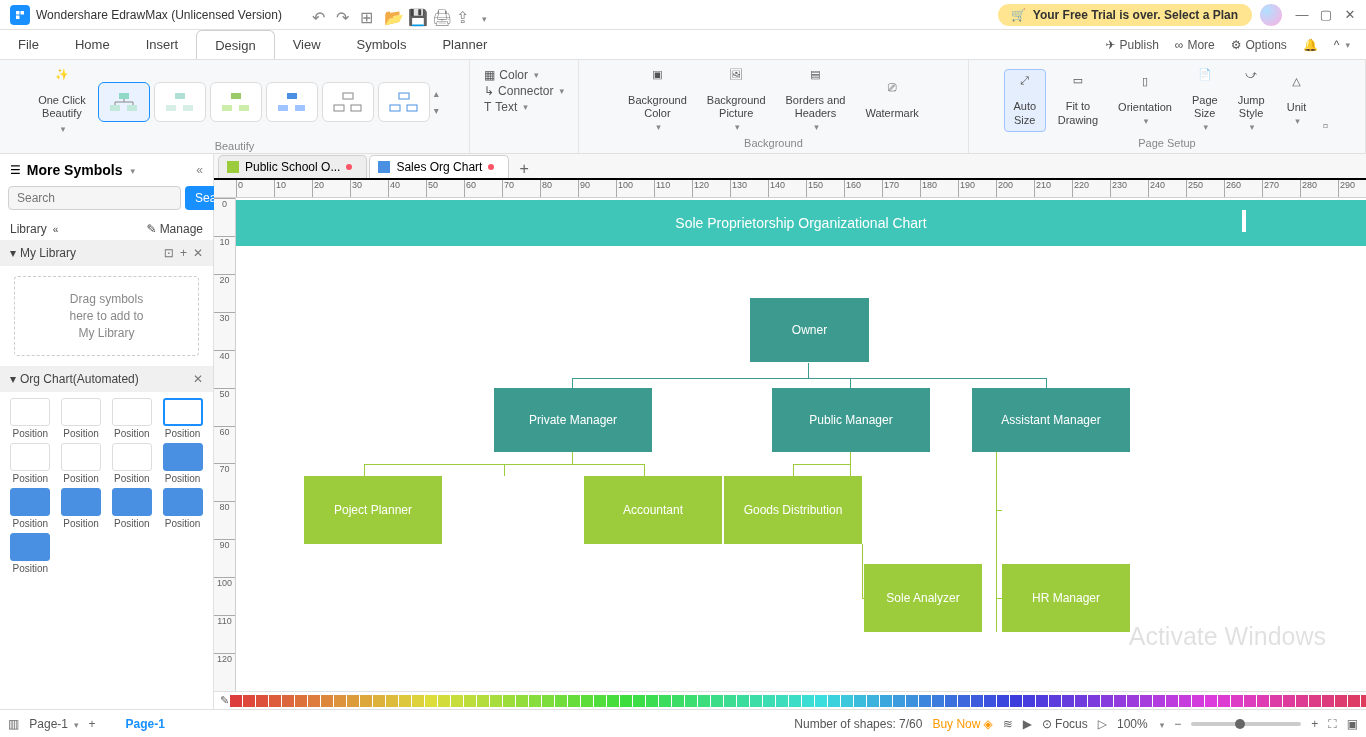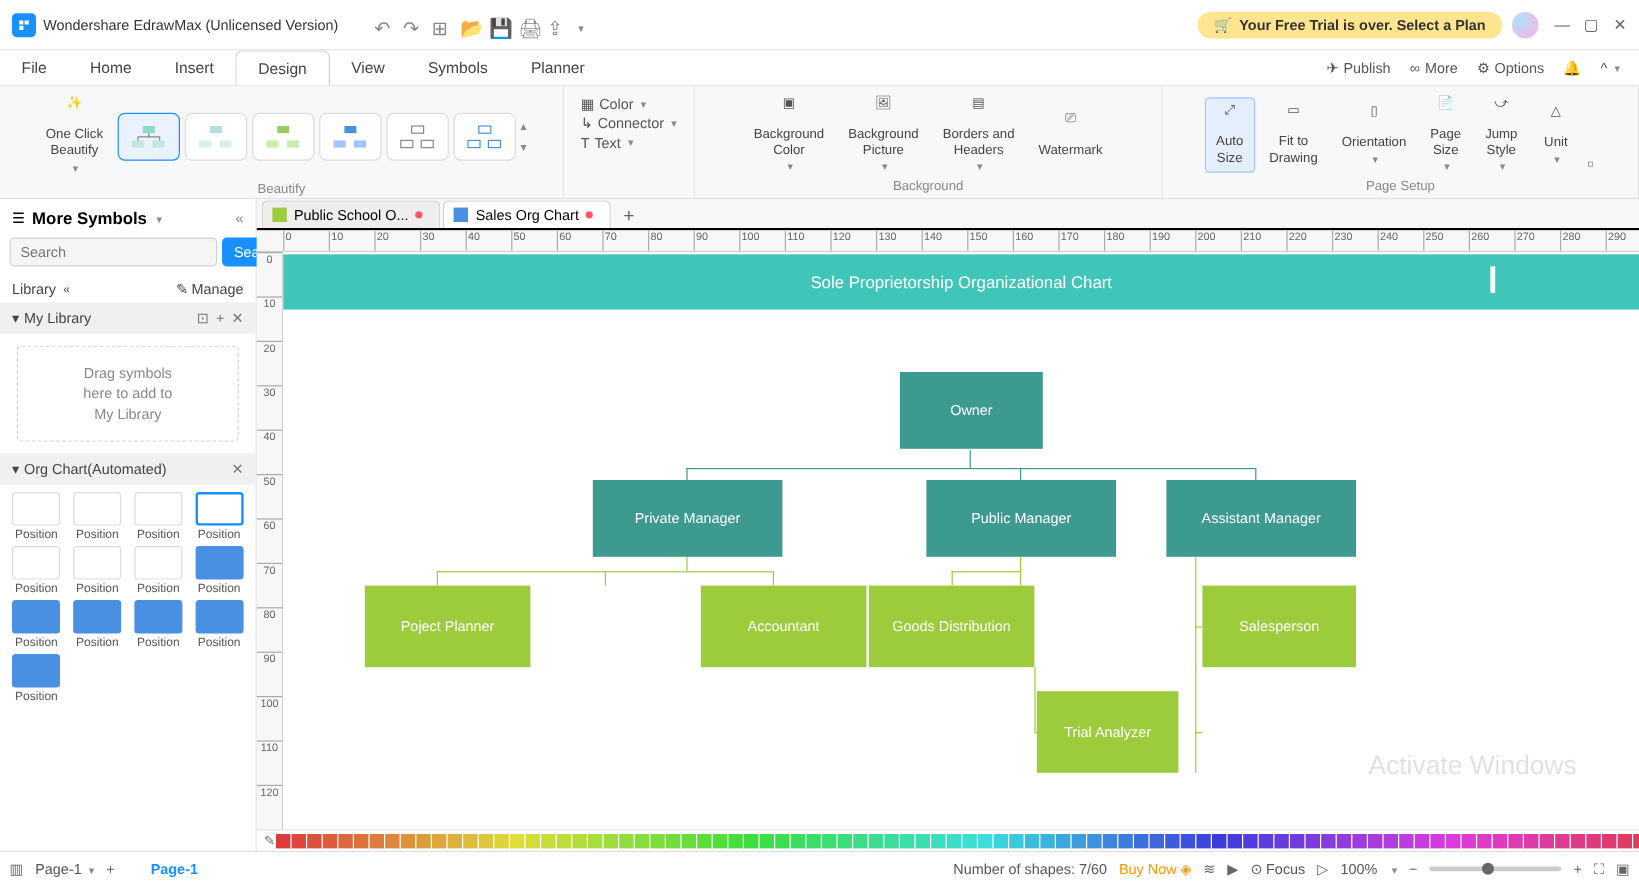--- a/index.html
+++ b/index.html
@@ -1,19 +1,19 @@
 <!DOCTYPE html>
 <html><head>
 <meta charset="utf-8">
 <style>
 * { margin: 0; padding: 0; box-sizing: border-box; font-family: -apple-system, "Segoe UI", Arial, sans-serif; }
 body { background: #f5f5f5; width: 1366px; height: 737px; overflow: hidden; position: relative; display: flex; flex-direction: column; }
 
 
-.titlebar { height: 42px; background: #fff; display: flex; align-items: center; padding: 0 4px; border-bottom: 1px solid #e0e0e0; }
+.titlebar { height: 30px; background: #fff; display: flex; align-items: center; padding: 0 4px; border-bottom: 1px solid #e0e0e0; }
 .app-logo { width: 20px; height: 20px; background: #1890ff; border-radius: 4px; margin: 0 6px; display:flex; align-items:center; justify-content:center; }
 .app-logo svg { fill:#fff; width:12px; height:12px; }
 .app-title { font-size: 12px; color: #333; }
 .titlebar-center { flex: 1; display: flex; align-items: center; gap: 10px; padding-left: 30px; }
 .titlebar-center .ico { width:14px; height:14px; color:#888; cursor:pointer; }
 .trial-banner { background: #ffe58f; border-radius: 14px; padding: 4px 14px; font-size: 12px; color: #333; display:flex; align-items:center; gap:6px; font-weight:600;}
 .avatar { width:22px; height:22px; border-radius:50%; background: radial-gradient(circle at 30% 30%, #b0e0ff, #ffb0e0); margin: 0 8px; }
 .win-btn { width:24px; color:#666; text-align:center; font-size:13px; cursor:pointer; }
 
 
@@ -92,21 +92,21 @@
 
 .statusbar { height:28px; background:#fff; border-top:1px solid #e0e0e0; display:flex; align-items:center; font-size:12px; color:#555; padding:0 8px; gap:10px;}
 .statusbar .pg-sel { display:flex; align-items:center; gap:4px;}
 .statusbar .pg-name { color:#1890ff; font-weight:600; padding:0 20px;}
 .statusbar .sp { flex:1;}
 .statusbar .lnk { color:#f90; cursor:pointer; display:flex; align-items:center; gap:3px;}
 .zoom-slider { width:110px; height:4px; background:#ccc; border-radius:2px; position:relative;}
 .zoom-slider .thumb { width:10px; height:10px; background:#666; border-radius:50%; position:absolute; top:-3px; left:40%;}
 .sbtn{cursor:pointer; color:#666;}
 
-.watermark { position:absolute; right:52px; bottom:40px; font-size:22px; color:rgba(0,0,0,0.12); pointer-events:none; }
+.watermark { position:absolute; right:40px; bottom:40px; font-size:25px; color:rgba(0,0,0,0.12); pointer-events:none; }
 
 .caret::after{content:"▾"; font-size:9px; margin-left:2px; color:#888;}
 </style>
 </head>
 <body>
 
 <div class="titlebar">
   <div class="app-logo">
       <svg viewBox="0 0 24 24">
         <path d="M4 4h7v7H4zM13 4h7v7h-7zM4 13h7v7H4z"></path>
@@ -492,34 +492,34 @@
           </div>
 
         <div class="conn v" style="left:614px; top:254px; height:24px;"></div>
         <div class="org-node n-lime" style="left:488px; top:278px; width:138px; height:68px;">
             <span>Goods Distribution</span>
           </div>
         <div class="conn h" style="left:614px; top:266px; width:1px;"></div>
         <div class="conn v" style="left:626px; top:346px; height:54px;"></div>
         <div class="conn h" style="left:626px; top:400px; width:6px;"></div>
         <div class="org-node n-lime" style="left:628px; top:366px; width:118px; height:68px;">
-            <span>Trial Analyzer</span>
+            <span>Sole Analyzer</span>
           </div>
 
         <div class="conn h" style="left:557px; top:266px; width:57px;"></div>
         <div class="conn v" style="left:557px; top:266px; height:12px;"></div>
 
         <div class="conn v" style="left:614px; top:254px; height:1px;"></div>
 
         <div class="conn v" style="left:760px; top:254px; height:180px;"></div>
         <div class="conn h" style="left:760px; top:312px; width:6px;"></div>
-        <div class="org-node n-lime" style="left:766px; top:278px; width:128px; height:68px;">
-            <span>Salesperson</span>
-          </div>
         <div class="conn h" style="left:760px; top:400px; width:6px;"></div>
+        <div class="org-node n-lime" style="left:766px; top:366px; width:128px; height:68px;">
+            <span>HR Manager</span>
+          </div>
 
         <div class="watermark">Activate Windows</div>
       </div>
     </div>
     <div class="swatch-bar" id="swatch-bar">
       <span style="font-size:11px;color:#666;">✎</span>
     <div class="sw" style="background: rgb(221, 60, 60);"></div>
         <div class="sw" style="background: rgb(221, 71, 60);"></div>
         <div class="sw" style="background: rgb(221, 81, 60);"></div>
         <div class="sw" style="background: rgb(221, 92, 60);"></div>

